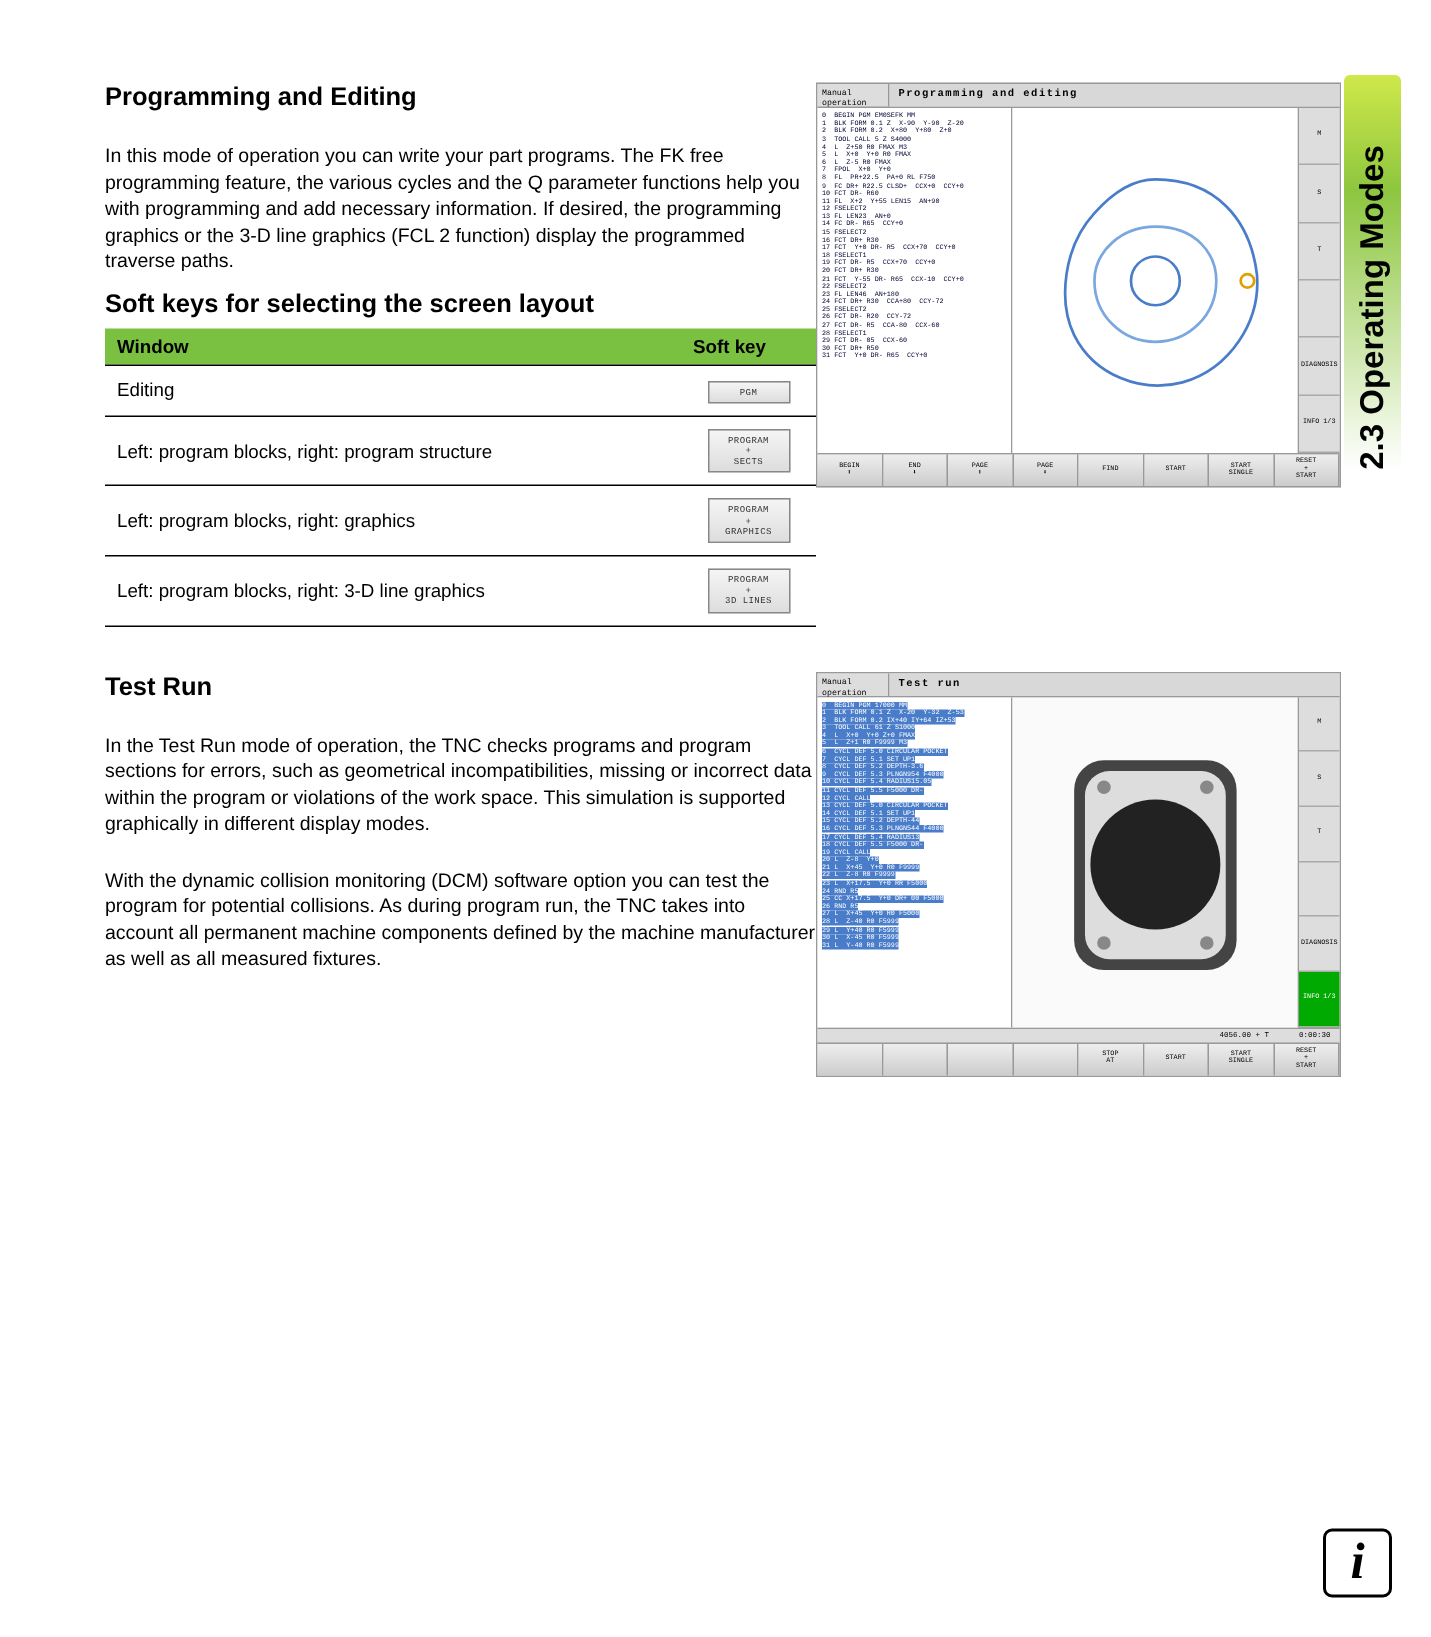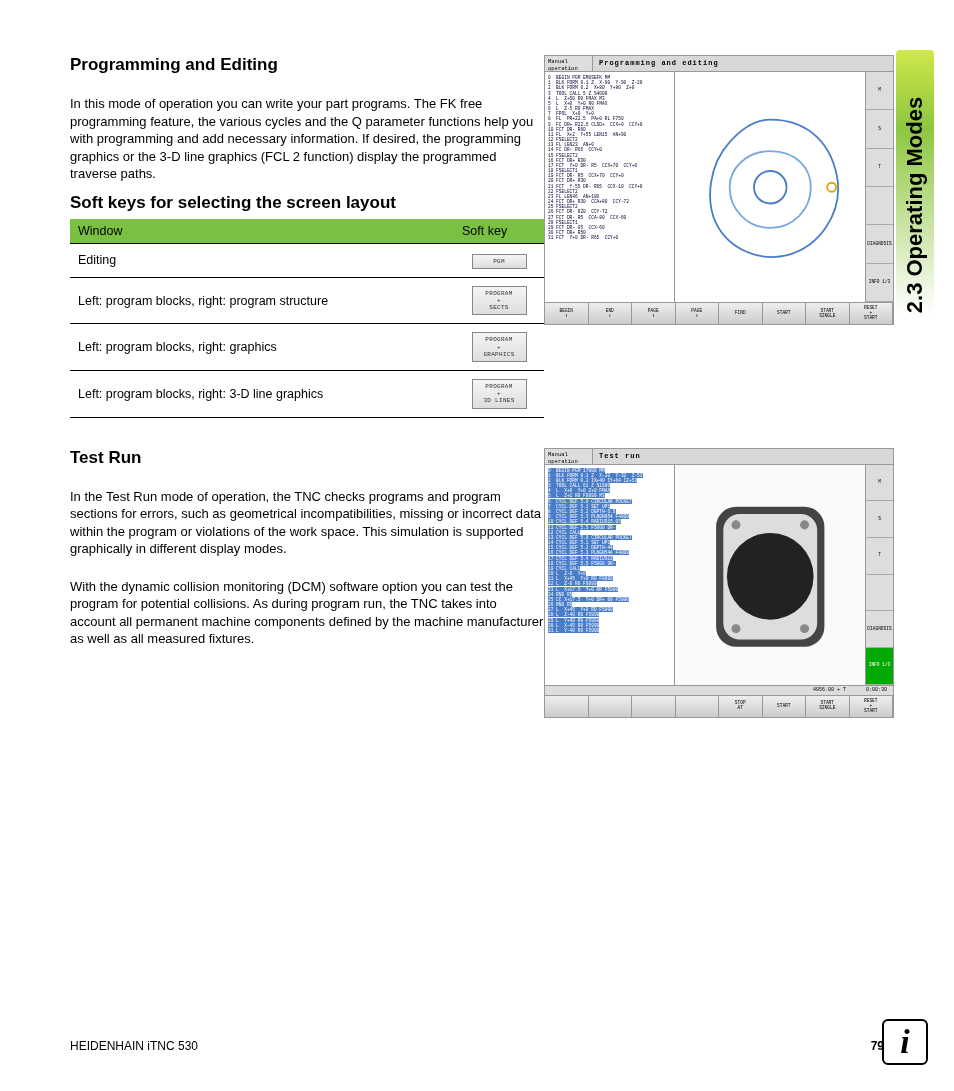--- a/index.html
+++ b/index.html
@@ -67,21 +67,21 @@
   table.sk {
     width: 100%;
     border-collapse: collapse;
     font-size: 12.5px;
   }
   table.sk th {
     background: #7ac142;
     color: #000;
     text-align: left;
     padding: 5px 8px;
-    font-weight: normal;
+    font-weight: bold;
     border-bottom: 1px solid #000;
   }
   table.sk td {
     padding: 8px;
     border-bottom: 1px solid #000;
     vertical-align: middle;
   }
   table.sk td.skcell { width: 90px; text-align: center; }
   .softkey-btn {
     display: inline-block;
@@ -391,22 +391,18 @@
         <div>START</div>
         <div style="white-space:pre">START
 SINGLE</div>
         <div style="white-space:pre">RESET
 +
 START</div>
       </div>
     </div>
   </div>
 
-  <div class="footer">
-    <span>HEIDENHAIN iTNC 530</span>
-    <span class="pnum">79</span>
-  </div>
 
   <div class="info-icon">
     <span>i</span>
   </div>
 
 </div>
 
 </body></html>

